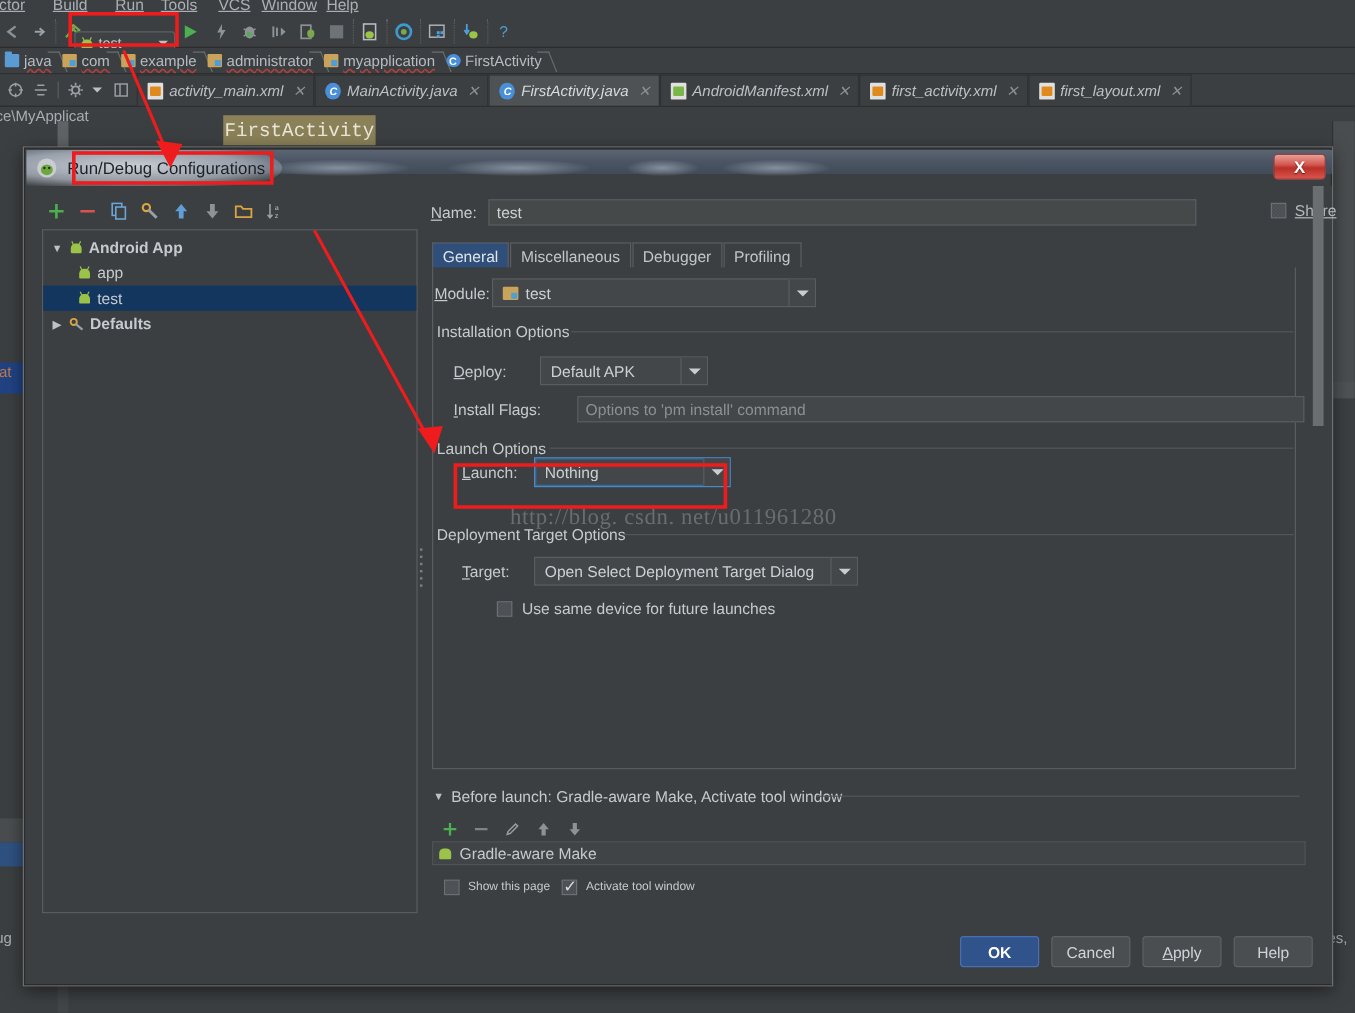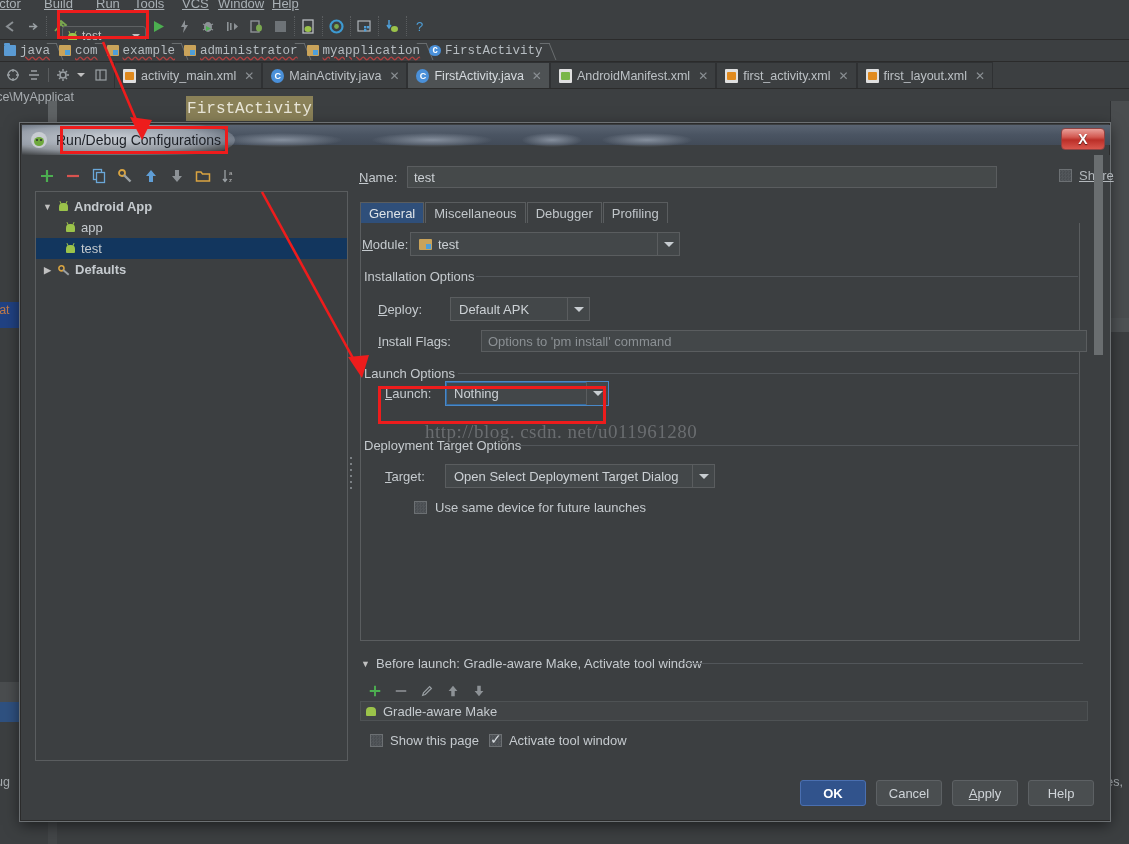--- a/index.html
+++ b/index.html
@@ -42,21 +42,21 @@
     border-top:4px solid #c0c0c0; margin-left:auto; margin-right:2px;
   }
 
   
   .ide-breadcrumb {
     position:absolute; left:0; top:40px; width:1129px; height:22px;
     background:#3c3f41; display:flex; align-items:center;
     border-bottom:1px solid #2b2b2b;
   }
   .crumb { display:flex; align-items:center; height:22px; padding:0 5px 0 4px;
-    position:relative; font-size:12.5px; color:#b6bcc1; white-space:nowrap;font-family:Liberation Mono, monospace;}
+    position:relative; font-size:12.5px; color:#b6bcc1; white-space:nowrap;}
   .crumb .sq { width:12px;height:11px;margin-right:4px; }
   .crumb:after {
     content:""; position:absolute; right:-5px; top:3px;
     width:9px;height:16px;
     border-right:1px solid #6a6e70; border-top:1px solid #6a6e70;
     transform: skewX(22deg);
   }
   .crumb .under { text-decoration: underline wavy #b04040; text-underline-offset:2px;}
 
   
@@ -64,21 +64,21 @@
     position:absolute; left:0; top:62px; width:1129px; height:27px;
     background:#3c3f41; border-bottom:1px solid #2b2b2b;
     display:flex; align-items:flex-end;
   }
   .tabtoolbar { display:flex; align-items:center; height:27px; padding:0 6px; gap:7px;}
   .etab {
     display:flex; align-items:center; gap:5px; height:26px;
     padding:0 7px 0 8px; font-size:12.5px; color:#bcc1c5;
     border-left:1px solid #2f3133; border-right:1px solid #2f3133;
     border-top:1px solid #2f3133;
-    background:#3c3f41; white-space:nowrap;
+    background:#3c3f41; white-space:nowrap;font-style:italic;
   }
   .etab.active { background:#4e5254; color:#d6dbdf; }
   .etab .x { color:#8b9094; font-size:12px; margin-left:3px; }
   .etab .fi { width:13px;height:14px; }
   .ide-path {
     position:absolute; left:-24px; top:90px; font-size:12.5px; color:#a8adb1;
     white-space:nowrap;
   }
   .ide-tooltip {
     position:absolute; left:186px; top:96px; width:127px; height:25px;
@@ -240,21 +240,21 @@
   .bl-header .tw { font-size:9px; }
   .bl-line { position:absolute; left:680px; top:663px; width:403px; height:1px; background:#52565a; }
   .bl-toolbar { position:absolute; left:362px; top:678px; display:flex; gap:0; }
   .bl-list {
     position:absolute; left:360px; top:701px; width:728px; height:20px;
     border:1px solid #4e5254; background:#414446;
     display:flex; align-items:center; gap:6px; padding-left:4px;
     font-size:13px; color:#c5cace;
   }
   .bl-checks { position:absolute; left:370px; top:733px; display:flex; align-items:center; gap:10px; }
-  .bl-checks .item { display:flex; align-items:center; gap:7px; font-size:13px; color:#c5cace;}
+  .bl-checks .item { display:flex; align-items:center; gap:7px; font-size:10px; color:#c5cace;}
 
   
   .btn-row { position:absolute; left:800px; top:780px; display:flex; gap:10px; }
   .btn {
     width:66px;height:26px;border:1px solid #5d6164;border-radius:3px;
     background:#4a4e50; color:#cfd4d8; font-size:13px;
     display:flex;align-items:center;justify-content:center;
   }
   .btn.def { background:#31538c; border-color:#4a6fb0; color:#ffffff; font-weight:bold; }
   .btn u { text-decoration:underline; }

